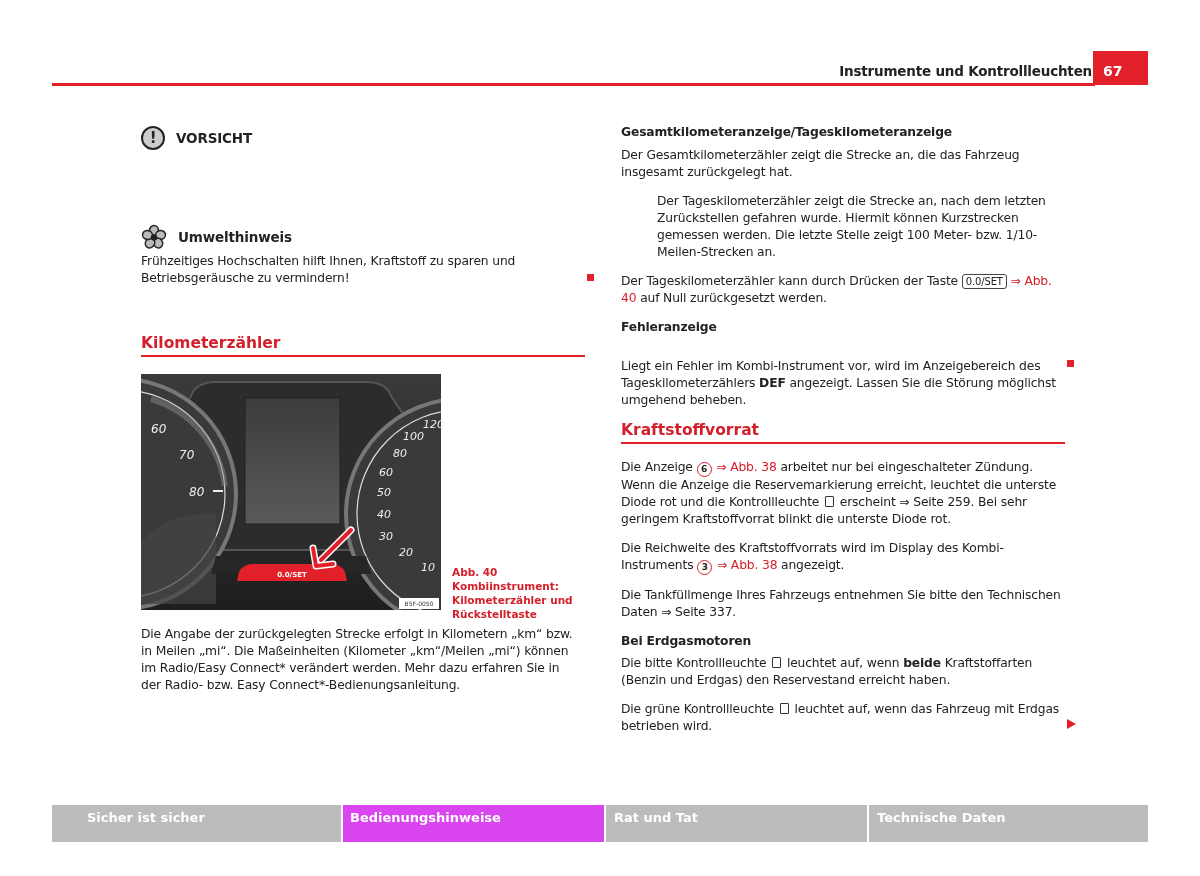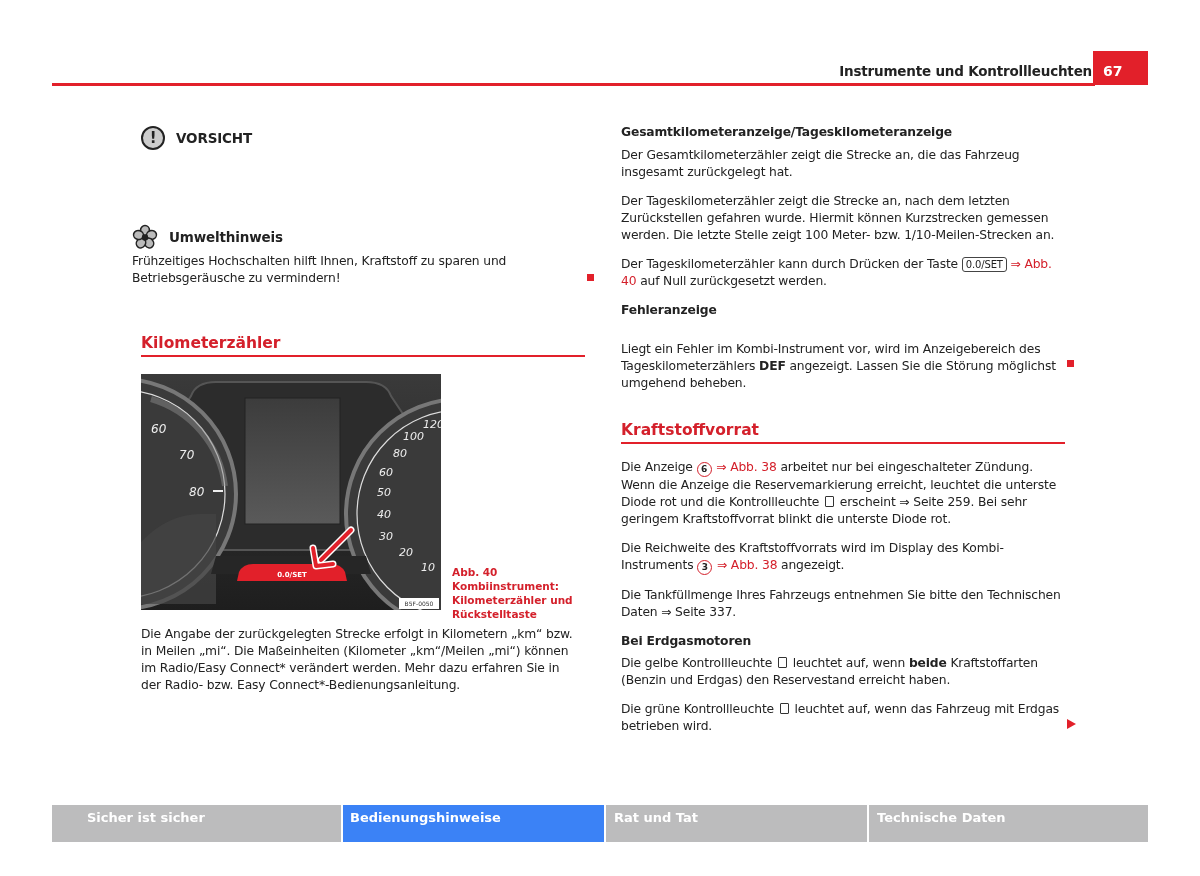--- a/index.html
+++ b/index.html
@@ -43,39 +43,39 @@
 
     .fig-caption { color: #d4202b; font-weight: bold; font-size: 10.5px; line-height: 14px; }
 
     
     .figure { left: 141px; top: 374px; width: 300px; height: 236px; background: #2a2a2a;
               overflow: hidden; }
 
     
     .tab { top: 805px; height: 37px; background: #bcbcbd; color: #fff; font-weight: bold;
            font-size: 13px; box-sizing: border-box; padding: 5px 0 0 0; }
-    .tab.active { background: #3b82f6; }
+    .tab.active { background: #d946ef; }
     .fuel-icon { display: inline-block; width: 9px; height: 11px; border: 1px solid #333;
                  border-radius: 1px; vertical-align: -1px; margin: 0 2px; position: relative; box-sizing: border-box; }
   </style>
 </head>
 <body>
 
 <div class="abs header-line"></div>
 <div class="abs header-title">Instrumente und Kontrollleuchten</div>
 <div class="abs page-num">67</div>
 
 <div class="abs col" style="left:141px; top:126px; width:445px;">
   <div class="warn-head">
     <span class="warn-icon">!</span>
     <span>VORSICHT</span>
   </div>
 </div>
 
-<div class="abs col" style="left:132px; top:224px; width:445px;">
+<div class="abs col" style="left:141px; top:224px; width:445px;">
   <div class="warn-head">
     <svg class="flower-icon" viewBox="0 0 26 26">
       <g fill="#bbb" stroke="#222" stroke-width="1.6">
         <ellipse cx="13" cy="6.5" rx="4.5" ry="5"></ellipse>
         <ellipse cx="19.5" cy="11" rx="4.5" ry="5" transform="rotate(72 19.5 11)"></ellipse>
         <ellipse cx="17" cy="19" rx="4.5" ry="5" transform="rotate(144 17 19)"></ellipse>
         <ellipse cx="9" cy="19" rx="4.5" ry="5" transform="rotate(216 9 19)"></ellipse>
         <ellipse cx="6.5" cy="11" rx="4.5" ry="5" transform="rotate(288 6.5 11)"></ellipse>
       </g>
       <circle cx="13" cy="13.5" r="3.2" fill="#222"></circle>
@@ -145,21 +145,21 @@
 <div class="abs fig-caption" style="left:452px; top:565px; width:130px;">
   <span>Abb. 40</span>&nbsp;&nbsp;
   <span>Kombiinstrument: Kilometerzähler und Rückstelltaste</span>
 </div>
 
 <div class="abs col" style="left:141px; top:626px; width:440px;">Die Angabe der zurückgelegten Strecke erfolgt in Kilometern „km“ bzw. in Meilen „mi“. Die Maßeinheiten (Kilometer „km“/Meilen „mi“) können im Radio/Easy Connect* verändert werden. Mehr dazu erfahren Sie in der Radio- bzw. Easy Connect*-Bedienungsanleitung.</div>
 
 <div class="abs col" style="left:621px; top:124px; width:445px;">
   <div class="subhead">Gesamtkilometeranzeige/Tageskilometeranzeige</div>
   <p style="margin-top:6px; width:425px;">Der Gesamtkilometerzähler zeigt die Strecke an, die das Fahrzeug insgesamt zurückgelegt hat.</p>
-  <p style="margin-top:12px;">Der Tageskilometerzähler zeigt die Strecke an, nach dem letzten Zurückstellen gefahren wurde. Hiermit können Kurzstrecken gemessen werden. Die letzte Stelle zeigt 100 Meter- bzw. 1/10-Meilen-Strecken an.</p>
+  <p style="margin-top:12px;margin-left:36px;">Der Tageskilometerzähler zeigt die Strecke an, nach dem letzten Zurückstellen gefahren wurde. Hiermit können Kurzstrecken gemessen werden. Die letzte Stelle zeigt 100 Meter- bzw. 1/10-Meilen-Strecken an.</p>
   <p style="margin-top:12px;">
     <span>Der Tageskilometerzähler kann durch Drücken der Taste</span>
     <span class="key">0.0/SET</span>
     <span class="xref">⇒ Abb. 40</span>
     <span>auf Null zurückgesetzt werden.</span>
   </p>
   <div class="subhead" style="margin-top:12px;">Fehleranzeige</div>
   <p style="margin-top:22px; width:440px;">
     <span>Liegt ein Fehler im Kombi-Instrument vor, wird im Anzeigebereich des Tageskilometerzählers</span>
     <span class="b">DEF</span>
@@ -182,21 +182,21 @@
   </p>
   <p style="margin-top:12px;">
     <span>Die Reichweite des Kraftstoffvorrats wird im Display des Kombi-Instruments</span>
     <span class="circ">3</span>
     <span class="xref">⇒ Abb. 38</span>
     <span>angezeigt.</span>
   </p>
   <p style="margin-top:12px;">Die Tankfüllmenge Ihres Fahrzeugs entnehmen Sie bitte den Technischen Daten ⇒ Seite 337.</p>
   <div class="subhead" style="margin-top:12px;">Bei Erdgasmotoren</div>
   <p style="margin-top:5px;">
-    <span>Die gelbe Kontrollleuchte</span>
+    <span>Die bitte Kontrollleuchte</span>
     <span class="fuel-icon"></span>
     <span>leuchtet auf, wenn</span>
     <span class="b">beide</span>
     <span>Kraftstoffarten (Benzin und Erdgas) den Reservestand erreicht haben.</span>
   </p>
   <p style="margin-top:12px;">
     <span>Die grüne Kontrollleuchte</span>
     <span class="fuel-icon"></span>
     <span>leuchtet auf, wenn das Fahrzeug mit Erdgas betrieben wird.</span>
   </p>

